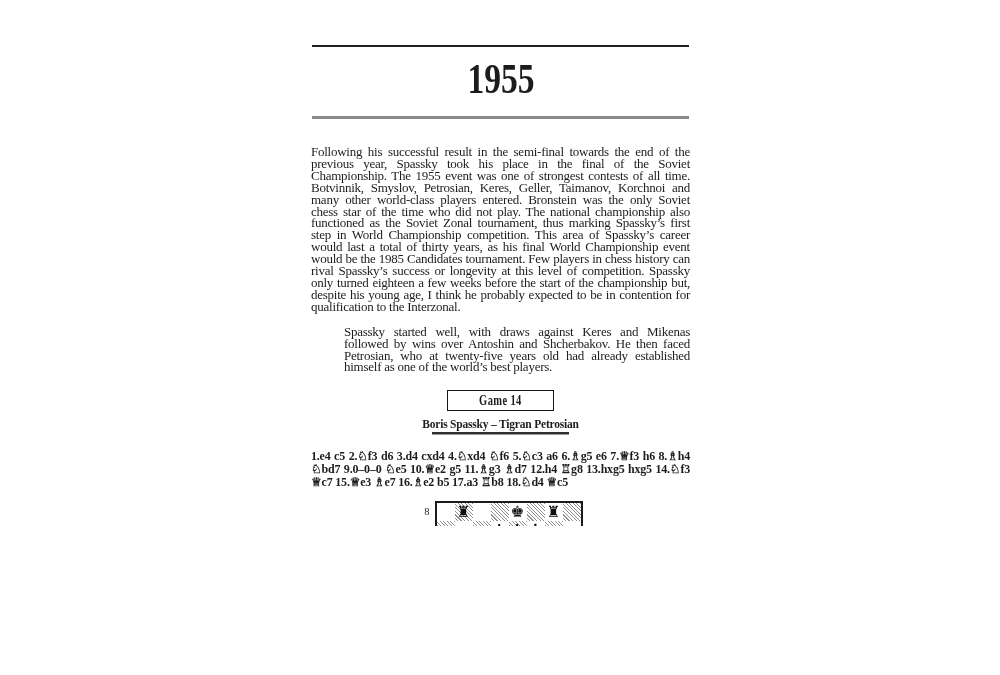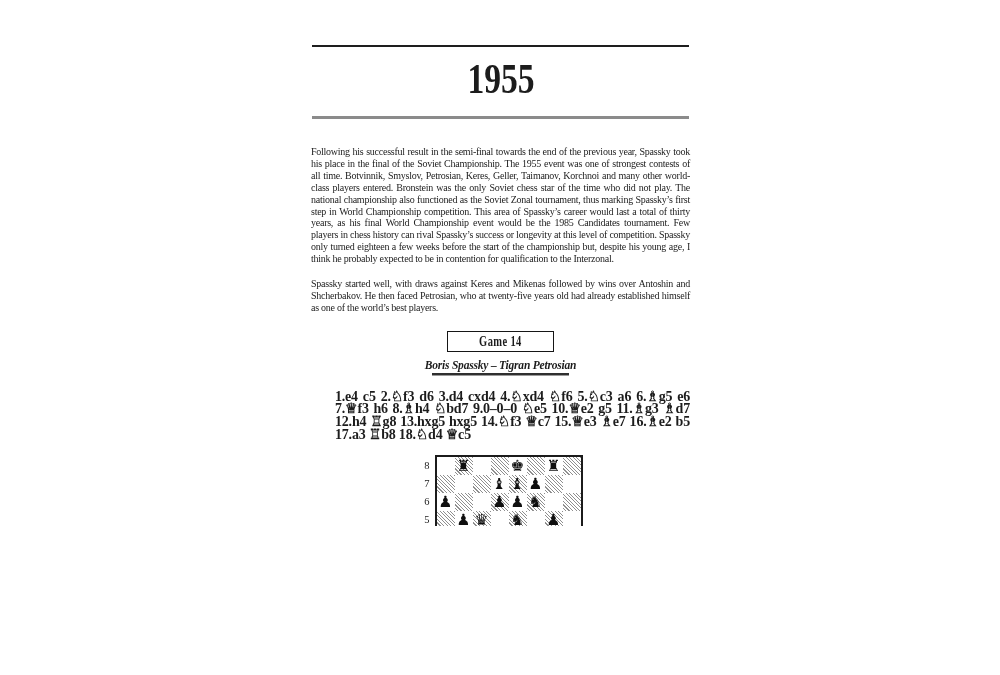--- a/index.html
+++ b/index.html
@@ -4,32 +4,32 @@
 <style>
   html,body{margin:0;padding:0;background:#ffffff;}
   .page{position:relative;width:1000px;height:526px;background:#ffffff;overflow:hidden;
         font-family:"Liberation Serif",serif;color:#1c1c1c;}
   .head-rule-top{position:absolute;left:312px;top:45px;width:377px;height:2px;background:#1e1e1e;}
   .chapter-title{position:absolute;left:312px;top:52px;width:377px;text-align:center;
         font-size:42px;font-weight:bold;line-height:54px;margin:0;}
   .chapter-title span{display:inline-block;transform:scaleX(0.8);}
   .head-rule-bottom{position:absolute;left:312px;top:116px;width:377px;height:3px;background:#8b8b8b;}
   .content{position:absolute;left:311px;top:146px;width:379px;}
-  .intro p{margin:0;text-align:justify;font-size:10px;line-height:11.9px;letter-spacing:-0.25px;}
-  .intro p + p{margin-top:13px;}
+  .intro p{margin:0;text-align:justify;font-size:13px;line-height:11.9px;letter-spacing:-0.25px;}
+  .intro p + p{margin-top:13px;margin-left:33px;}
   .game-header{margin-top:17px;text-align:center;}
   .game-badge{display:inline-block;border:1.5px solid #161616;padding:0 24px 1px;}
   .game-badge .badge-text{display:inline-block;font-weight:bold;font-size:14px;
         transform:scaleX(0.75);letter-spacing:0.5px;}
-  .game-players{margin-top:7px;font-weight:bold;font-size:11.5px;letter-spacing:-0.2px;font-style:italic;}
+  .game-players{margin-top:7px;font-weight:bold;font-size:11.5px;letter-spacing:-0.2px;}
   .players-rule{width:137px;height:3px;margin:2px auto 0;
         background:linear-gradient(to bottom,#2f2f2f 0%,#2f2f2f 55%,#9a9a9a 55%,#9a9a9a 100%);}
   .game-venue{margin-top:4px;font-size:9.3px;color:#2b2b2b;}
-  .moves{margin-top:15px;font-weight:bold;font-size:14px;line-height:12.6px;
-        text-align:justify;letter-spacing:-0.2px;margin-left:24px;}
+  .moves{margin-top:15px;font-weight:bold;font-size:12px;line-height:12.6px;
+        text-align:justify;letter-spacing:-0.2px;}
   .diagram{margin-top:13px;display:flex;justify-content:center;}
   .diagram-inner{display:grid;grid-template-columns:16px 148px;}
   .rank-labels{display:grid;grid-template-rows:repeat(8,18px);padding:2px 0;}
   .rank-label{font-size:10.5px;line-height:18px;text-align:right;padding-right:5px;color:#222;}
   .board{width:144px;height:144px;border:2px solid #1b1b1b;display:grid;
         grid-template-columns:repeat(8,18px);grid-template-rows:repeat(8,18px);}
   .sq{width:18px;height:18px;}
   .sq.light{background:#ffffff;}
   .sq.dark{background:repeating-linear-gradient(45deg,#ffffff 0,#ffffff 1.7px,#8f8f8f 1.7px,#8f8f8f 2.5px);}
   .piece{display:block;width:18px;height:18px;line-height:19px;text-align:center;

